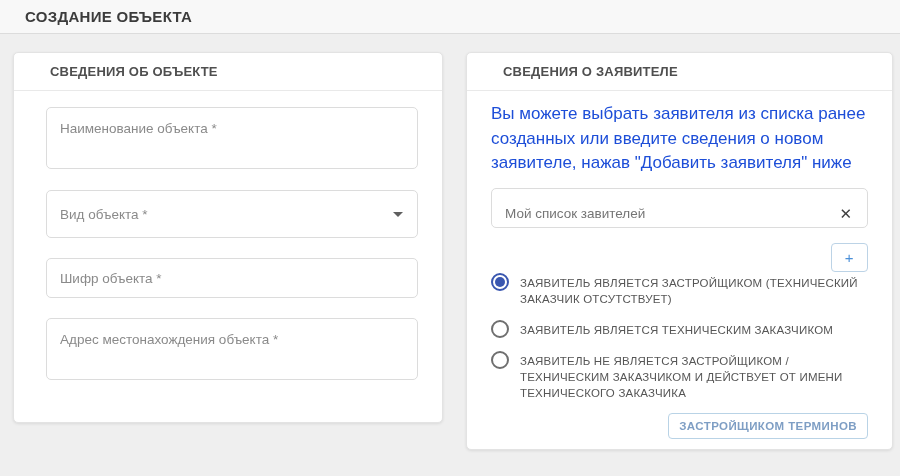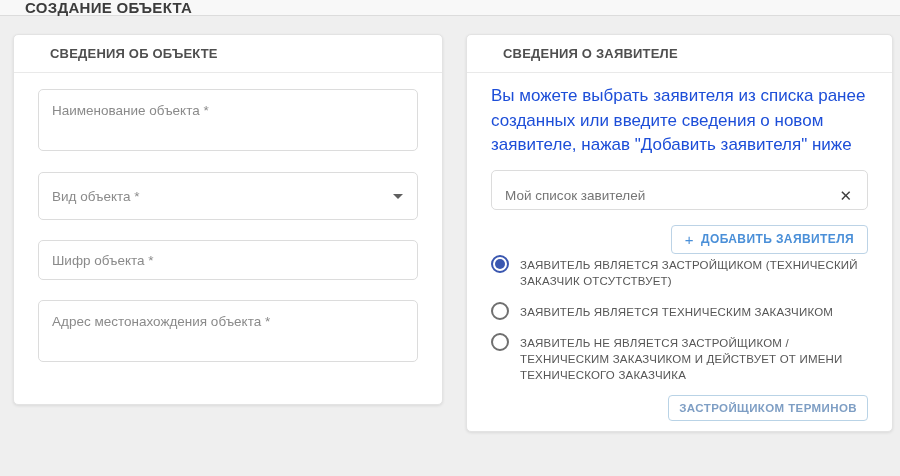--- a/index.html
+++ b/index.html
@@ -4,21 +4,21 @@
 <style>
   * { margin: 0; padding: 0; box-sizing: border-box; }
   html, body {
     width: 900px; height: 476px;
     font-family: "Liberation Sans", "DejaVu Sans", sans-serif;
     background: #efefef;
     overflow: hidden;
   }
   
   .topbar {
-    height: 16px; background: #f8f8f8;
+    height: 34px; background: #f8f8f8;
     border-bottom: 1px solid #dcdcdc;
     display: flex; align-items: center;
     padding-left: 25px;
   }
   .topbar h1 {
     font-size: 15px; font-weight: 700; color: #3c3c3c;
     letter-spacing: 0.3px;
   }
   
   .main {
@@ -36,21 +36,21 @@
   .card-header {
     height: 38px; display: flex; align-items: center;
     padding: 0 36px;
     border-bottom: 1px solid #e9e9e9;
   }
   .card-header span {
     font-size: 13px; font-weight: 700; color: #4f4f4f;
     letter-spacing: 0.2px;
   }
   
-  .card-left .card-body { padding: 16px 24px 38px 24px; }
+  .card-left .card-body { padding: 16px 24px 38px 24px; margin-left: 8px; }
   .fld {
     width: 100%;
     border: 1px solid #dcdcdc; border-radius: 5px;
     background: #fff;
     font-family: "Liberation Sans", "DejaVu Sans", sans-serif;
     font-size: 13.5px; color: #3c3c3c;
   }
   .fld::placeholder { color: #8a8a8a; opacity: 1; }
   textarea.fld {
     height: 62px; resize: none; outline: none;
@@ -173,21 +173,20 @@
       <p class="desc">Вы можете выбрать заявителя из списка ранее созданных или введите сведения о новом заявителе, нажав "Добавить заявителя" ниже</p>
 
       <div class="combo">
         <input type="text" value="Мой список завителей" style="">
         <button class="clear-btn">✕</button>
       </div>
 
       <div class="row-right add-row">
         <button class="btn-outline btn-add">
           <span class="plus">+</span>
-          <span>ДОБАВИТЬ ЗАЯВИТЕЛЯ</span>
         </button>
       </div>
 
       <div class="radio-group">
         <div class="radio-row checked">
           <span class="radio-circle">
               <span class="radio-dot"></span>
             </span>
           <span class="radio-label">ЗАЯВИТЕЛЬ ЯВЛЯЕТСЯ ЗАСТРОЙЩИКОМ (ТЕХНИЧЕСКИЙ ЗАКАЗЧИК ОТСУТСТВУЕТ)</span>
         </div>

